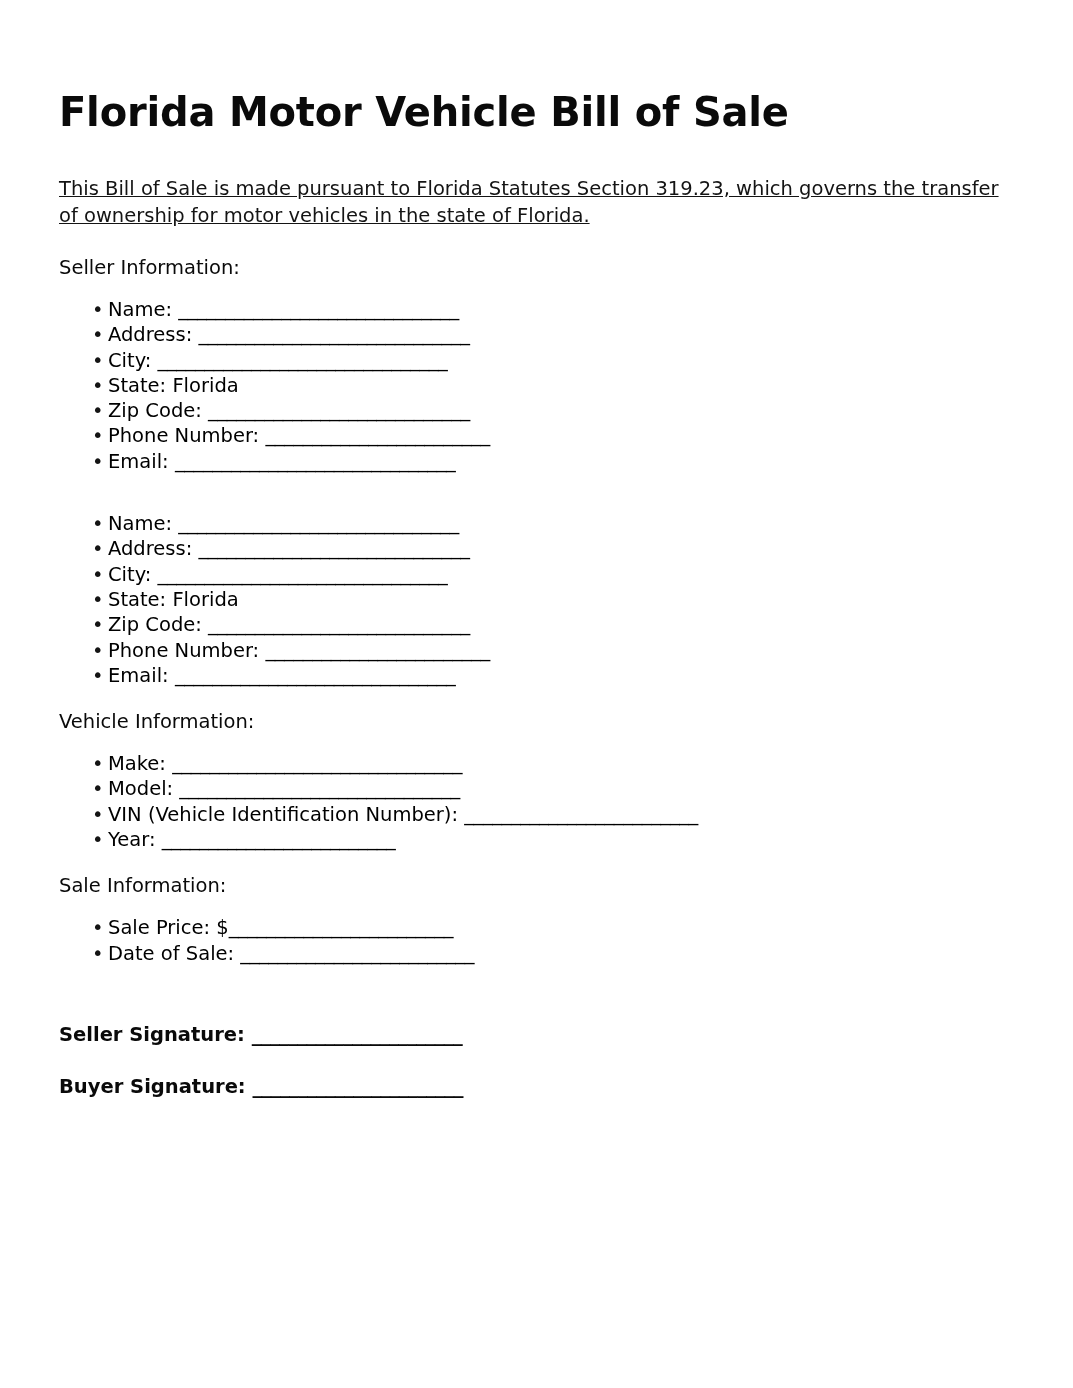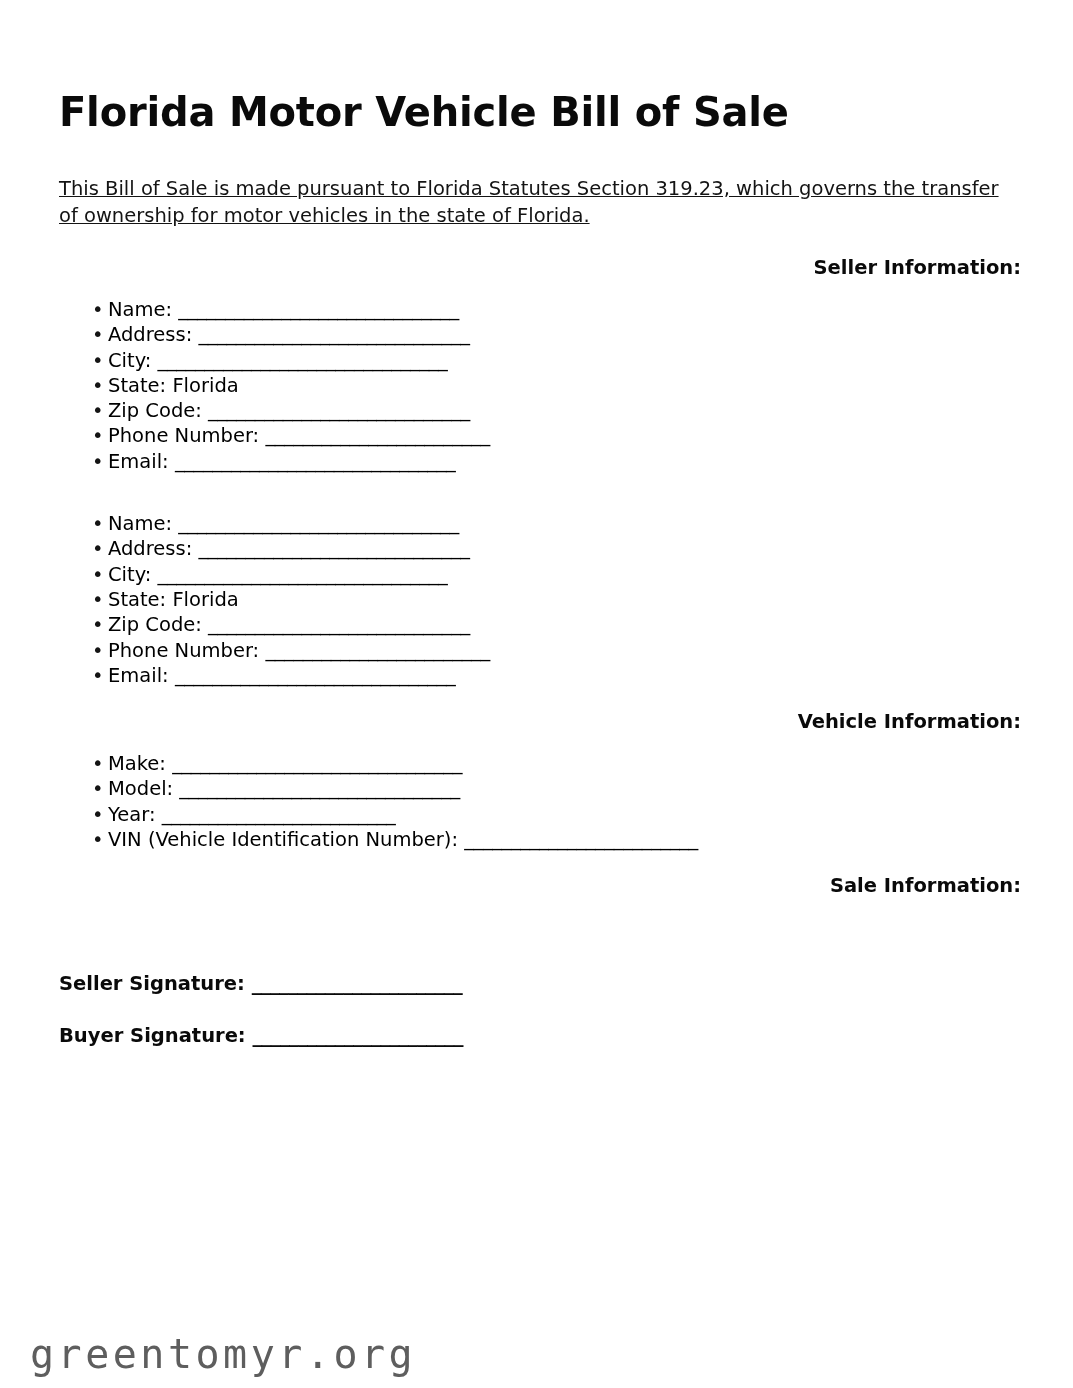--- a/index.html
+++ b/index.html
@@ -44,25 +44,24 @@
   }
   p.para {
     margin: 0 0 0 0;
     font-size: 19.5px;
     line-height: 26.5px;
     color: #141414;
     text-decoration: underline;
   }
   h2.section-heading {
     font-size: 19.5px;
-    font-weight: bold;
+    font-weight: normal;
     margin: 0;
     line-height: 26px;
     color: #0a0a0a;
-    text-align: right;
   }
   ul.field-list {
     list-style: none;
     margin: 0;
     padding: 0;
   }
   ul.field-list li {
     font-size: 19.5px;
     line-height: 25.3px;
     color: #000000;
@@ -147,40 +146,43 @@
       <li><span>Email: </span><span class="blank">______________________________</span></li>
     </ul>
 
     <div class="gap-md"></div>
 
     <h2 class="section-heading">Vehicle Information:</h2>
     <div class="gap-sm"></div>
     <ul class="field-list">
       <li><span>Make: </span><span class="blank">_______________________________</span></li>
       <li><span>Model: </span><span class="blank">______________________________</span></li>
+      <li><span>VIN (Vehicle Identification Number): </span><span class="blank">_________________________</span></li>
       <li><span>Year: </span><span class="blank">_________________________</span></li>
-      <li><span>VIN (Vehicle Identification Number): </span><span class="blank">_________________________</span></li>
     </ul>
 
     <div class="gap-md"></div>
 
     <h2 class="section-heading">Sale Information:</h2>
     <div class="gap-sm"></div>
+    <ul class="field-list">
+      <li><span>Sale Price: $</span><span class="blank">________________________</span></li>
+      <li><span>Date of Sale: </span><span class="blank">_________________________</span></li>
+    </ul>
 
     <div class="gap-lg"></div>
 
 
     <div class="gap-xl"></div>
 
     <p class="sig-line"><span>Seller Signature: </span><span class="blank">_______________________</span></p>
 
     <div class="gap-lg"></div>
 
     <p class="sig-line"><span>Buyer Signature: </span><span class="blank">_______________________</span></p>
 
     <div class="gap-xl"></div>
 
 
   </div>
 
-  <div class="watermark">greentomyr.org</div>
 
 </div>
 
 </body></html>

